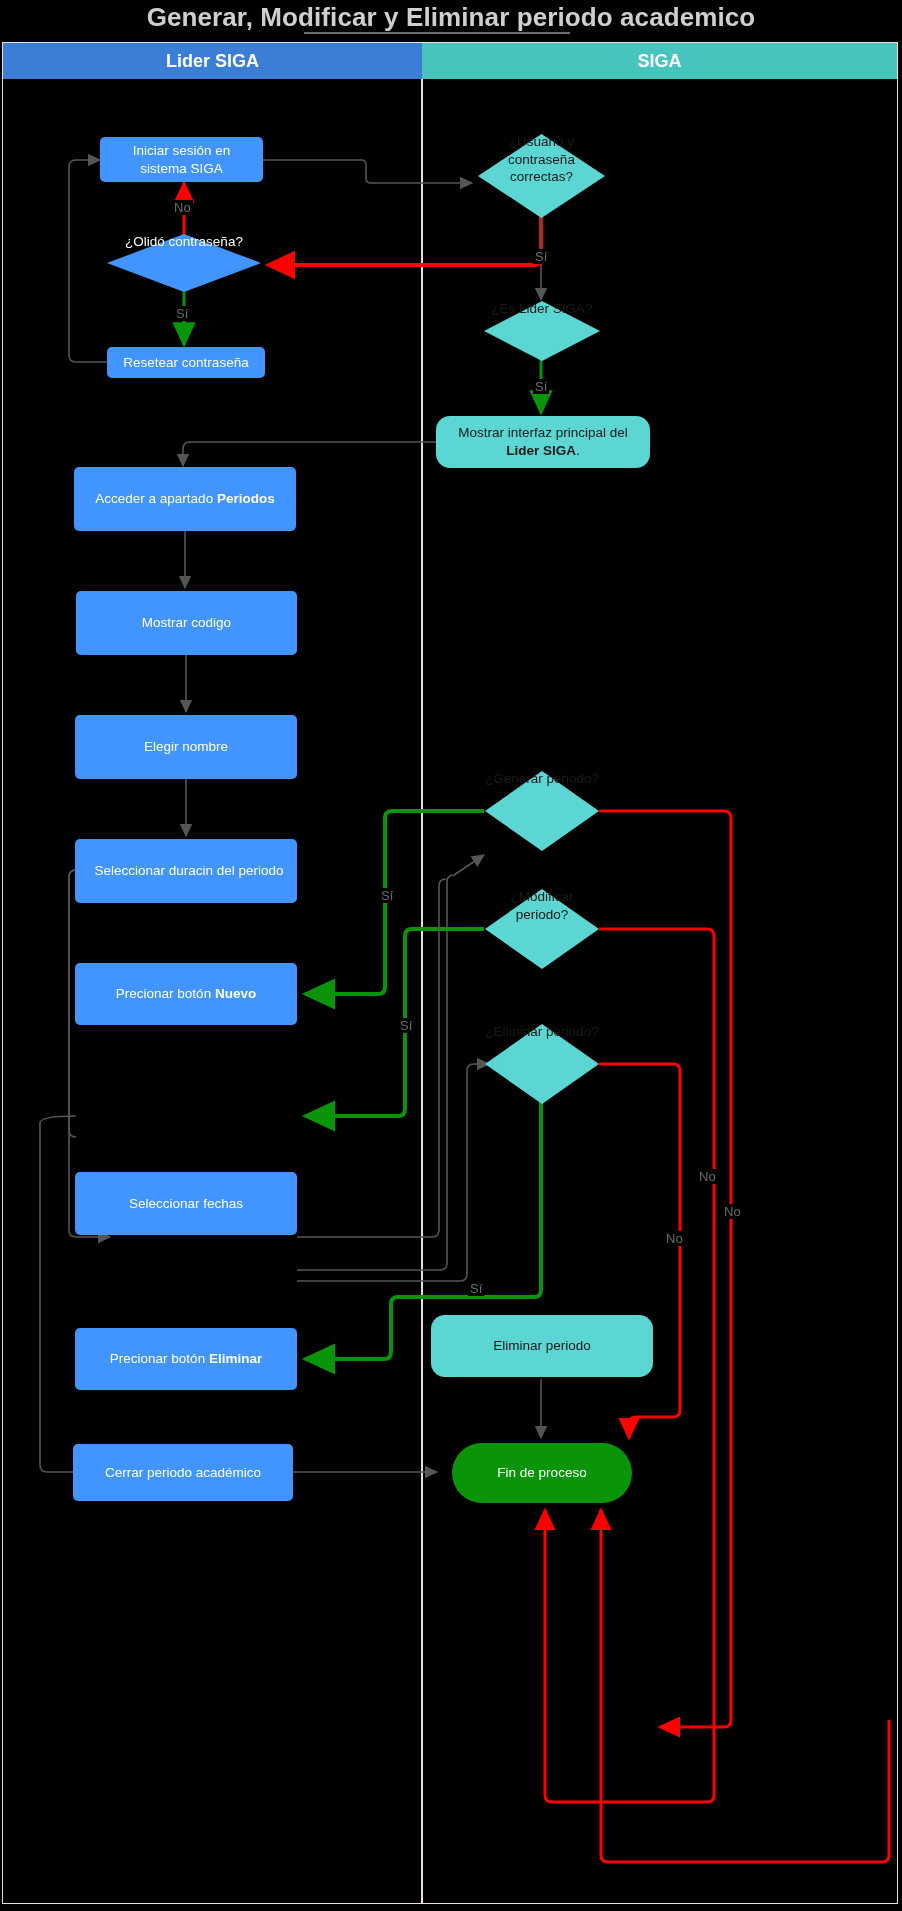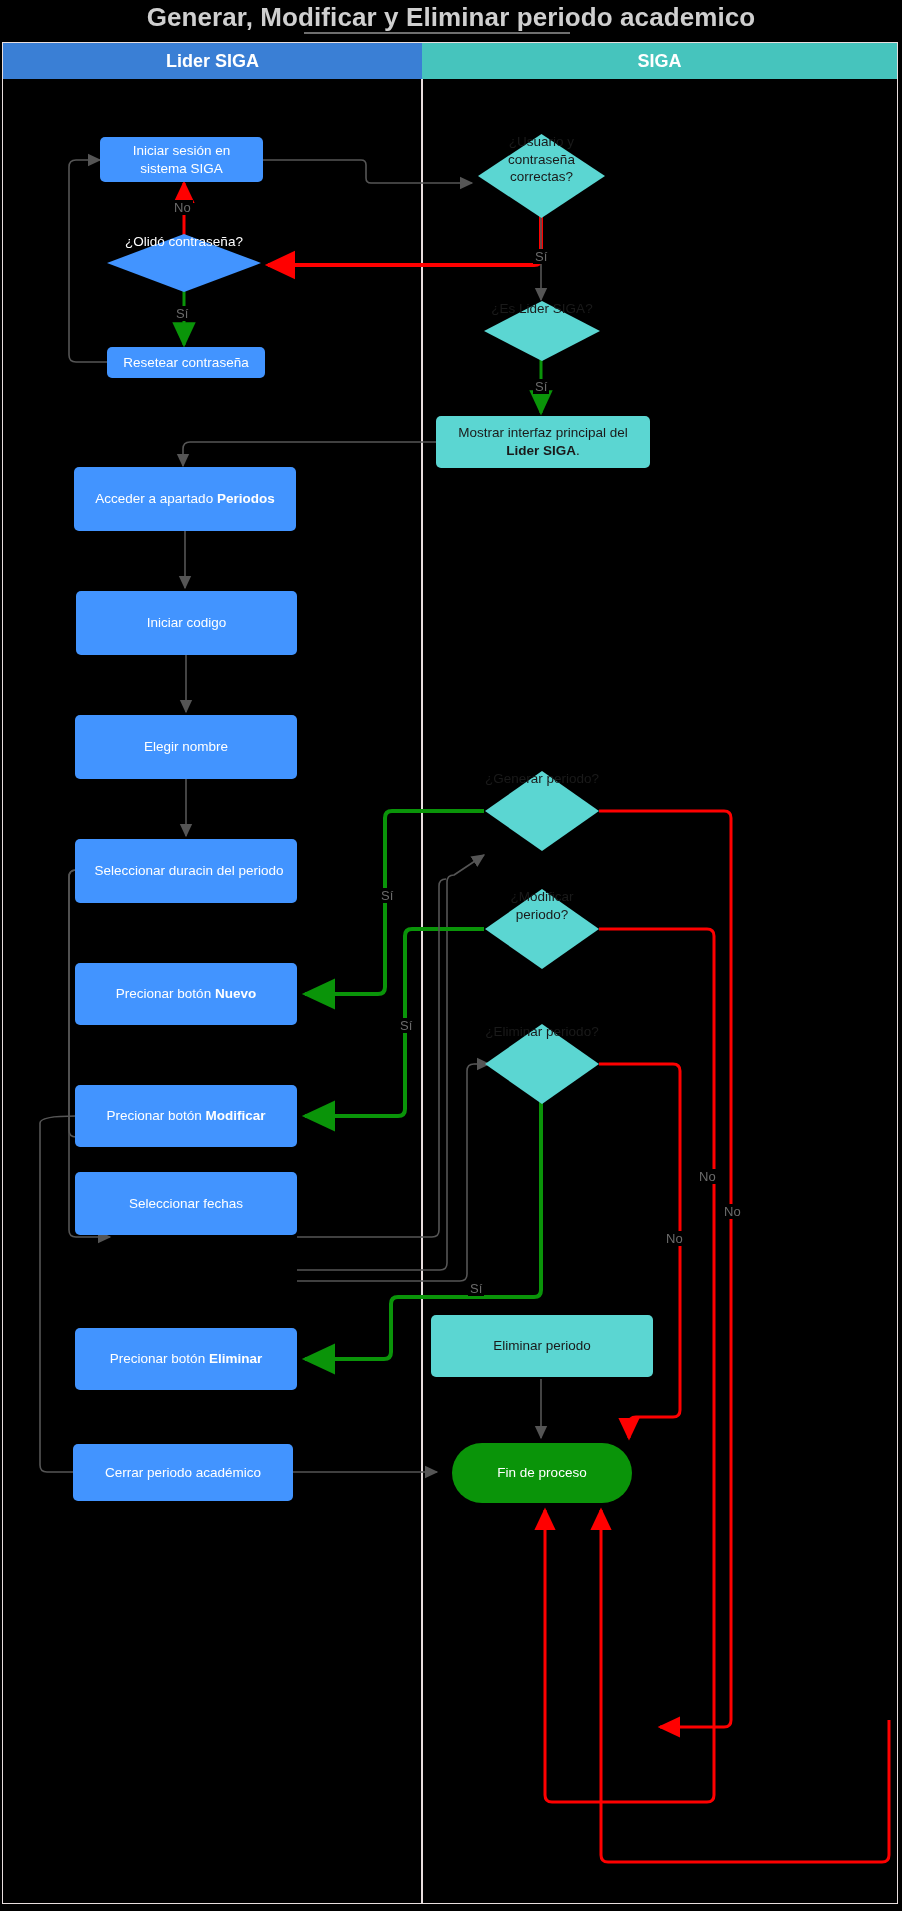--- a/index.html
+++ b/index.html
@@ -85,21 +85,21 @@
     padding: 4px 10px;
   }
   .node.process-blue {
     background: #4294ff;
     color: #ffffff;
     border-radius: 5px;
   }
   .node.process-teal {
     background: #5bd6d2;
     color: #1a1a1a;
-    border-radius: 5px;
+    border-radius: 14px;
   }
   .node.terminator {
     background: #0a9409;
     color: #ffffff;
     border-radius: 999px;
   }
   .node b { font-weight: bold; }
 
   
   .diamond {
@@ -264,42 +264,37 @@
     </span>
   </div>
 
   <div class="node process-blue" style="left:74px; top:467px; width:222px; height:64px;">
     <span>
       <span>Acceder a apartado </span><b>Periodos</b>
     </span>
   </div>
 
   <div class="node process-blue" style="left:76px; top:591px; width:221px; height:64px;">
-    <span>Iniciar codigo</span>
+    <span>Mostrar codigo</span>
   </div>
 
   <div class="node process-blue" style="left:75px; top:715px; width:222px; height:64px;">
     <span>Elegir nombre</span>
   </div>
 
   <div class="node process-blue" style="left:75px; top:839px; width:222px; height:64px;padding-left:16px;">
     <span>Seleccionar duracin del periodo</span>
   </div>
 
   <div class="node process-blue" style="left:75px; top:963px; width:222px; height:62px;">
     <span>
       <span>Precionar botón </span><b>Nuevo</b>
     </span>
   </div>
 
-  <div class="node process-blue" style="left:75px; top:1085px; width:222px; height:62px;">
-    <span>
-      <span>Precionar botón </span><b>Modificar</b>
-    </span>
-  </div>
 
   <div class="node process-blue" style="left:75px; top:1172px; width:222px; height:63px;">
     <span>Seleccionar fechas</span>
   </div>
 
   <div class="node process-blue" style="left:75px; top:1328px; width:222px; height:62px;">
     <span>
       <span>Precionar botón </span><b>Eliminar</b>
     </span>
   </div>

